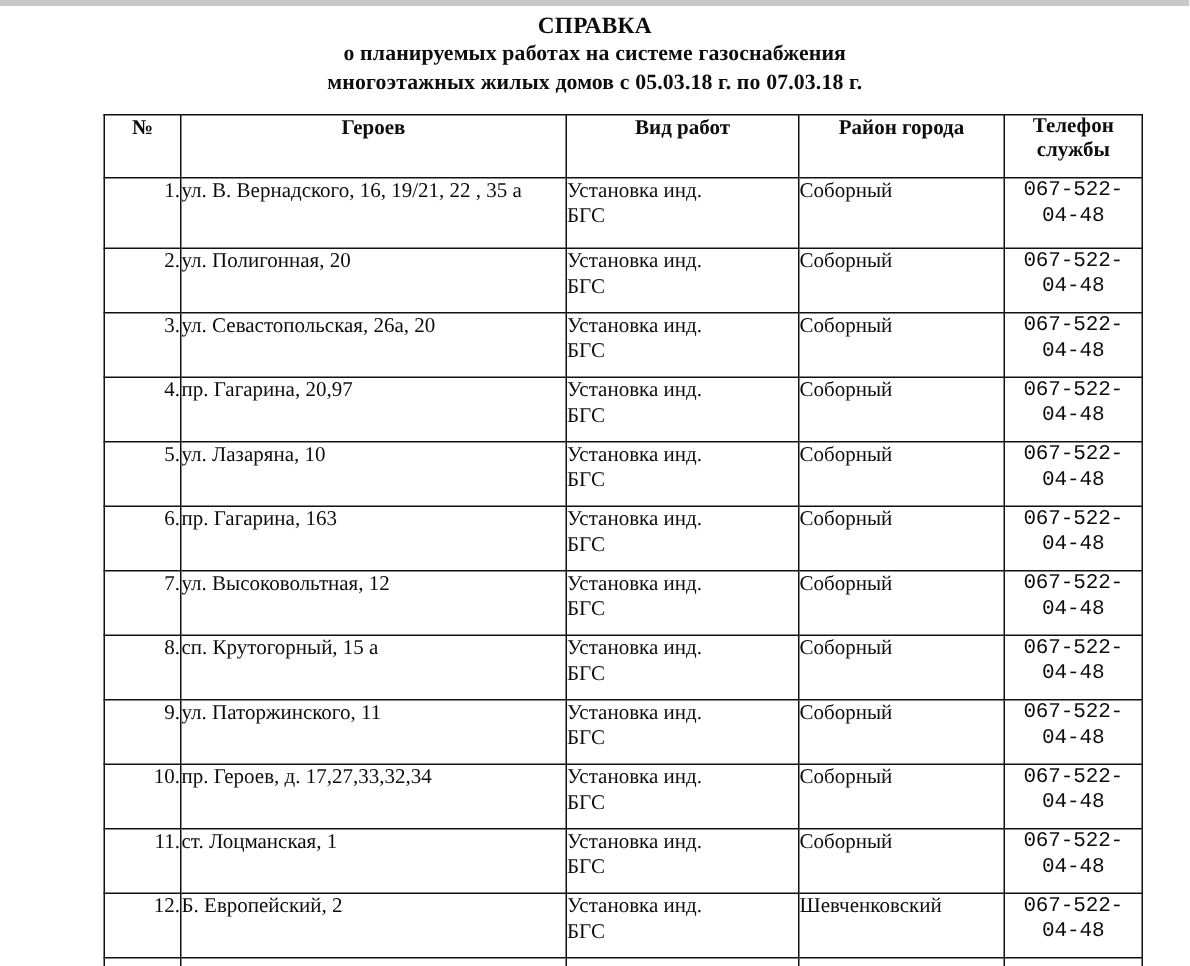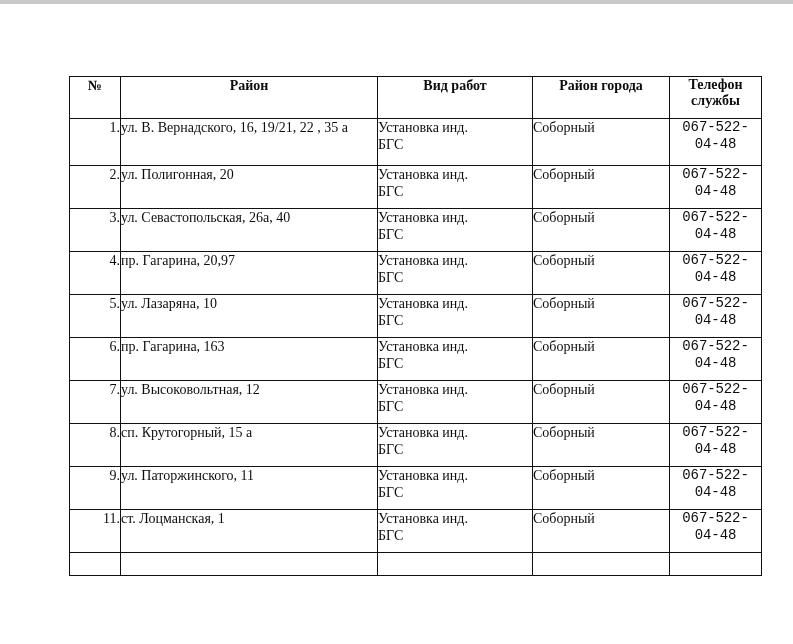--- a/index.html
+++ b/index.html
@@ -128,34 +128,39 @@
   
   tr.row-partial td { height: 22px; }
 </style>
 </head>
 <body>
 
 <div id="top-strip"></div>
 
 <div id="doc">
 
+  <div class="title-block">
+    <div class="title-main">СПРАВКА</div>
+    <div class="title-sub">о планируемых работах на системе газоснабжения</div>
+    <div class="title-sub">многоэтажных жилых домов с 05.03.18 г. по 07.03.18 г.</div>
+  </div>
 
   <div class="table-wrap">
     <table class="report">
       <colgroup>
         <col class="c-num">
         <col class="c-addr">
         <col class="c-work">
         <col class="c-dist">
         <col class="c-phone">
       </colgroup>
       <thead>
         <tr>
           <th>№</th>
-          <th>Район</th>
+          <th>Героев</th>
           <th>Вид работ</th>
           <th>Район города</th>
           <th>
             <span class="two-line">Телефон</span>
             <span class="two-line">службы</span>
           </th>
         </tr>
       </thead>
       <tbody id="table-body">
           <tr class="row-tall">
@@ -173,21 +178,21 @@
             <td class="cell-addr">ул. Полигонная, 20</td>
             <td class="cell-work">
               <div>Установка инд.</div>
               <div>БГС</div>
             </td>
             <td class="cell-dist">Соборный</td>
             <td class="cell-phone">067-522-04-48</td>
           </tr>
           <tr>
             <td class="cell-num">3.</td>
-            <td class="cell-addr">ул. Севастопольская, 26а, 40</td>
+            <td class="cell-addr">ул. Севастопольская, 26а, 20</td>
             <td class="cell-work">
               <div>Установка инд.</div>
               <div>БГС</div>
             </td>
             <td class="cell-dist">Соборный</td>
             <td class="cell-phone">067-522-04-48</td>
           </tr>
           <tr>
             <td class="cell-num">4.</td>
             <td class="cell-addr">пр. Гагарина, 20,97</td>
@@ -242,27 +247,47 @@
             <td class="cell-num">9.</td>
             <td class="cell-addr">ул. Паторжинского, 11</td>
             <td class="cell-work">
               <div>Установка инд.</div>
               <div>БГС</div>
             </td>
             <td class="cell-dist">Соборный</td>
             <td class="cell-phone">067-522-04-48</td>
           </tr>
           <tr>
+            <td class="cell-num">10.</td>
+            <td class="cell-addr">пр. Героев, д. 17,27,33,32,34</td>
+            <td class="cell-work">
+              <div>Установка инд.</div>
+              <div>БГС</div>
+            </td>
+            <td class="cell-dist">Соборный</td>
+            <td class="cell-phone">067-522-04-48</td>
+          </tr>
+          <tr>
             <td class="cell-num">11.</td>
             <td class="cell-addr">ст. Лоцманская, 1</td>
             <td class="cell-work">
               <div>Установка инд.</div>
               <div>БГС</div>
             </td>
             <td class="cell-dist">Соборный</td>
+            <td class="cell-phone">067-522-04-48</td>
+          </tr>
+          <tr>
+            <td class="cell-num">12.</td>
+            <td class="cell-addr">Б. Европейский, 2</td>
+            <td class="cell-work">
+              <div>Установка инд.</div>
+              <div>БГС</div>
+            </td>
+            <td class="cell-dist">Шевченковский</td>
             <td class="cell-phone">067-522-04-48</td>
           </tr>
           <tr class="row-partial">
             <td></td>
             <td></td>
             <td></td>
             <td></td>
             <td></td>
           </tr>
         </tbody>

